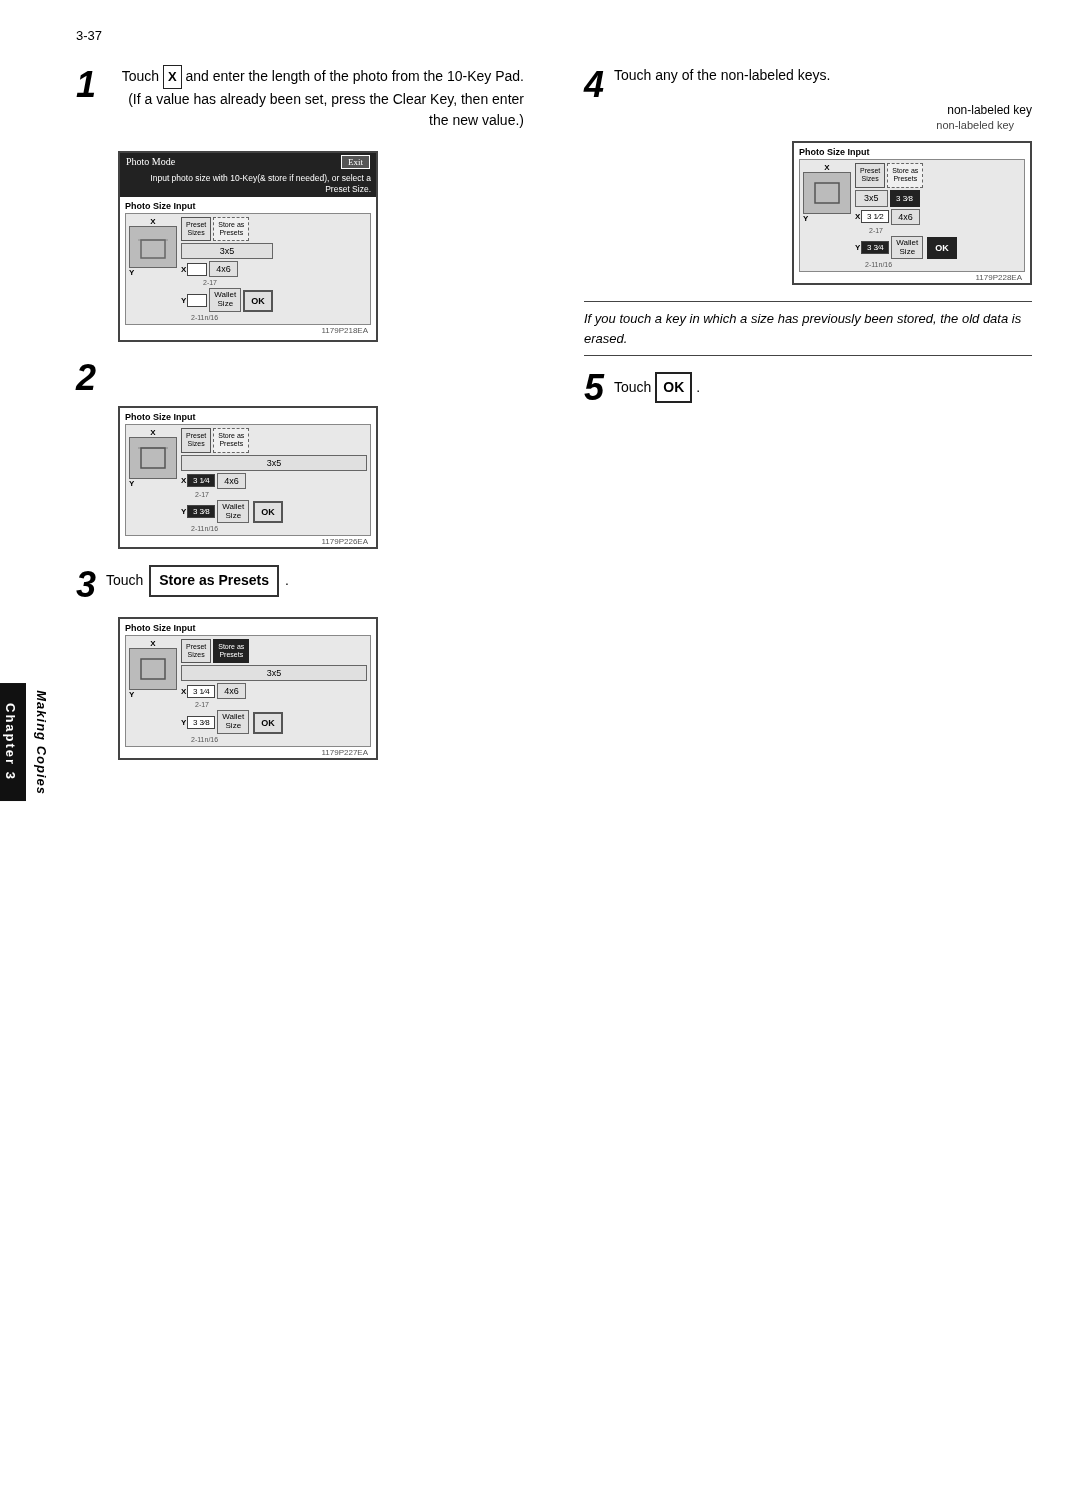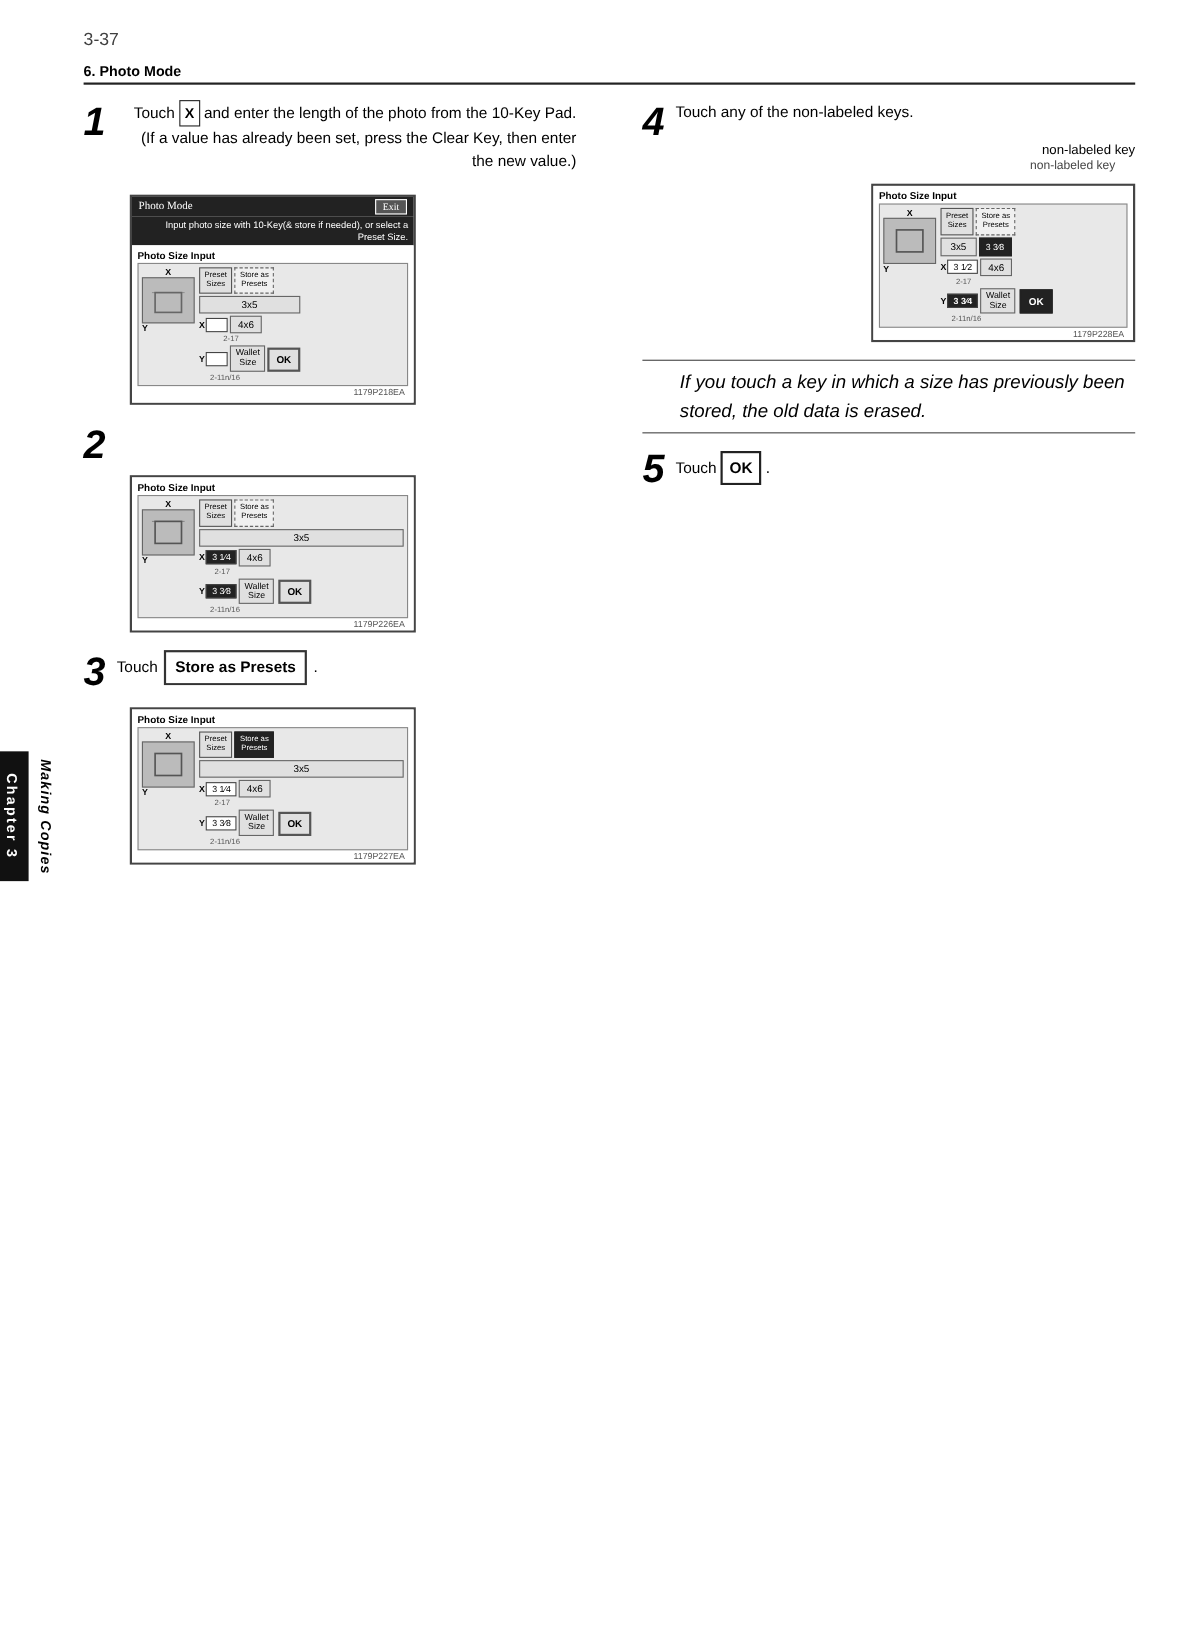--- a/index.html
+++ b/index.html
@@ -22,23 +22,23 @@
 
     
     .main-content {
       flex: 1;
       padding: 28px 40px 40px 20px;
       position: relative;
     }
 
     
     .page-header {
-      font-size: 16px;
-      margin-bottom: 11px;
-      color: #404040;
+      font-size: 13px;
+      margin-bottom: 22px;
+      color: #000000;
     }
 
     .section-header {
       font-size: 13px;
       font-weight: bold;
       border-bottom: 2px solid #222;
       padding-bottom: 3px;
       margin-bottom: 14px;
     }
 
@@ -235,23 +235,22 @@
 
     .note-title {
       font-style: italic;
       font-weight: bold;
       font-size: 14px;
       margin-bottom: 4px;
     }
 
     .note-text {
       font-style: italic;
-      font-size: 17px;
+      font-size: 13px;
       line-height: 1.5;
-      margin-left: 34px;
     }
 
     
     .annotation {
       font-size: 13px;
       text-align: right;
       margin-bottom: 4px;
       margin-right: 10px;
     }
 
@@ -277,21 +276,20 @@
   <div style="width:52px; background:#fff; display:flex; flex-direction:column; align-items:center; justify-content:center; position:relative;">
     <div style="writing-mode:vertical-rl; transform:rotate(180deg); display:flex; flex-direction:column; align-items:center; gap:0; position:absolute; top:0; left:0; height:100%; width:52px; justify-content:center;">
       <div style="background:#111; color:#fff; font-size:13px; font-weight:bold; padding:20px 8px; writing-mode:vertical-rl; transform:rotate(180deg); letter-spacing:2px; white-space:nowrap;">Chapter 3</div>
       <div style="font-size:13px; font-style:italic; font-weight:bold; writing-mode:vertical-rl; transform:rotate(180deg); white-space:nowrap; padding:20px 8px; letter-spacing:1px;">Making Copies</div>
     </div>
   </div>
 
   <div class="main-content" style="flex:1; padding:28px 48px 40px 24px;">
 
     <div class="page-header">3-37</div>
-    <div class="section-header">6. Photo Mode</div>
 
 
     <div class="two-col">
 
       <div class="col-left">
 
         <div class="step-block">
           <div style="display:flex; align-items:flex-start;">
             <div class="step-num">1</div>
             <div class="step-text" style="font-size:14px; line-height:1.5;">
@@ -509,21 +507,21 @@
                           <div style="display:flex; align-items:center; gap:1px;">
                             <span style="font-size:8px; font-weight:bold;">X</span>
                             <div class="input-val" style="font-size:8px; padding:1px 2px; background:#fff; border:1px solid #444; min-width:28px;">3 1⁄2</div>
                           </div>
                           <div class="btn-size" style="font-size:9px; padding:2px 6px; border:1px solid #666; background:#e0e0e0;">4x6</div>
                         </div>
                         <div style="font-size:7px; color:#555; margin-left:14px;">2-17</div>
                         <div style="display:flex; gap:2px; align-items:center;">
                           <div style="display:flex; align-items:center; gap:1px;">
                             <span style="font-size:8px; font-weight:bold;">Y</span>
-                            <div class="input-val highlighted" style="font-size:8px; padding:1px 2px; background:#222; color:#fff; border:1px solid #444; min-width:28px;font-weight:bold;">3 3⁄4</div>
+                            <div class="input-val highlighted" style="font-size:8px; padding:1px 2px; background:#222; color:#fff; border:1px solid #444; min-width:28px;">3 3⁄4</div>
                           </div>
                           <div class="btn-size" style="font-size:8px; padding:2px 4px; border:1px solid #666; background:#e0e0e0; line-height:1.1;">Wallet<br>Size</div>
                           <div class="ok-btn highlighted" style="font-size:9px; font-weight:bold; padding:4px 6px; border:2px solid #222; background:#222; color:#fff; margin-left:2px;">OK</div>
                         </div>
                         <div style="font-size:7px; color:#555; margin-left:10px;">2-11n/16</div>
                       </div>
                     </div>
                   </div>
                   <div class="screen-code">1179P228EA</div>
                 </div>

